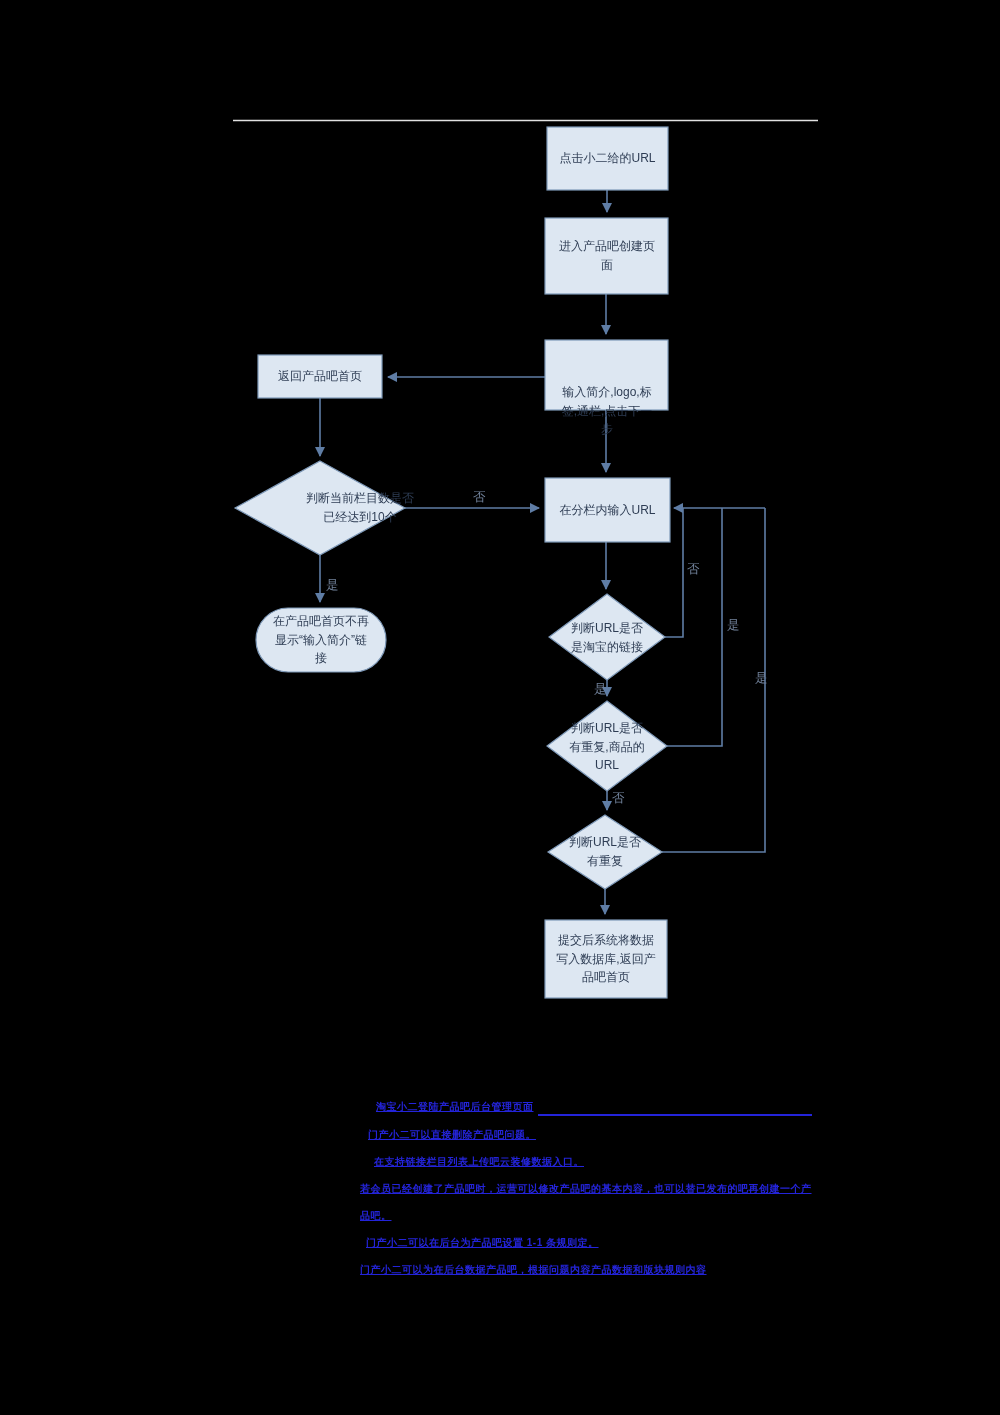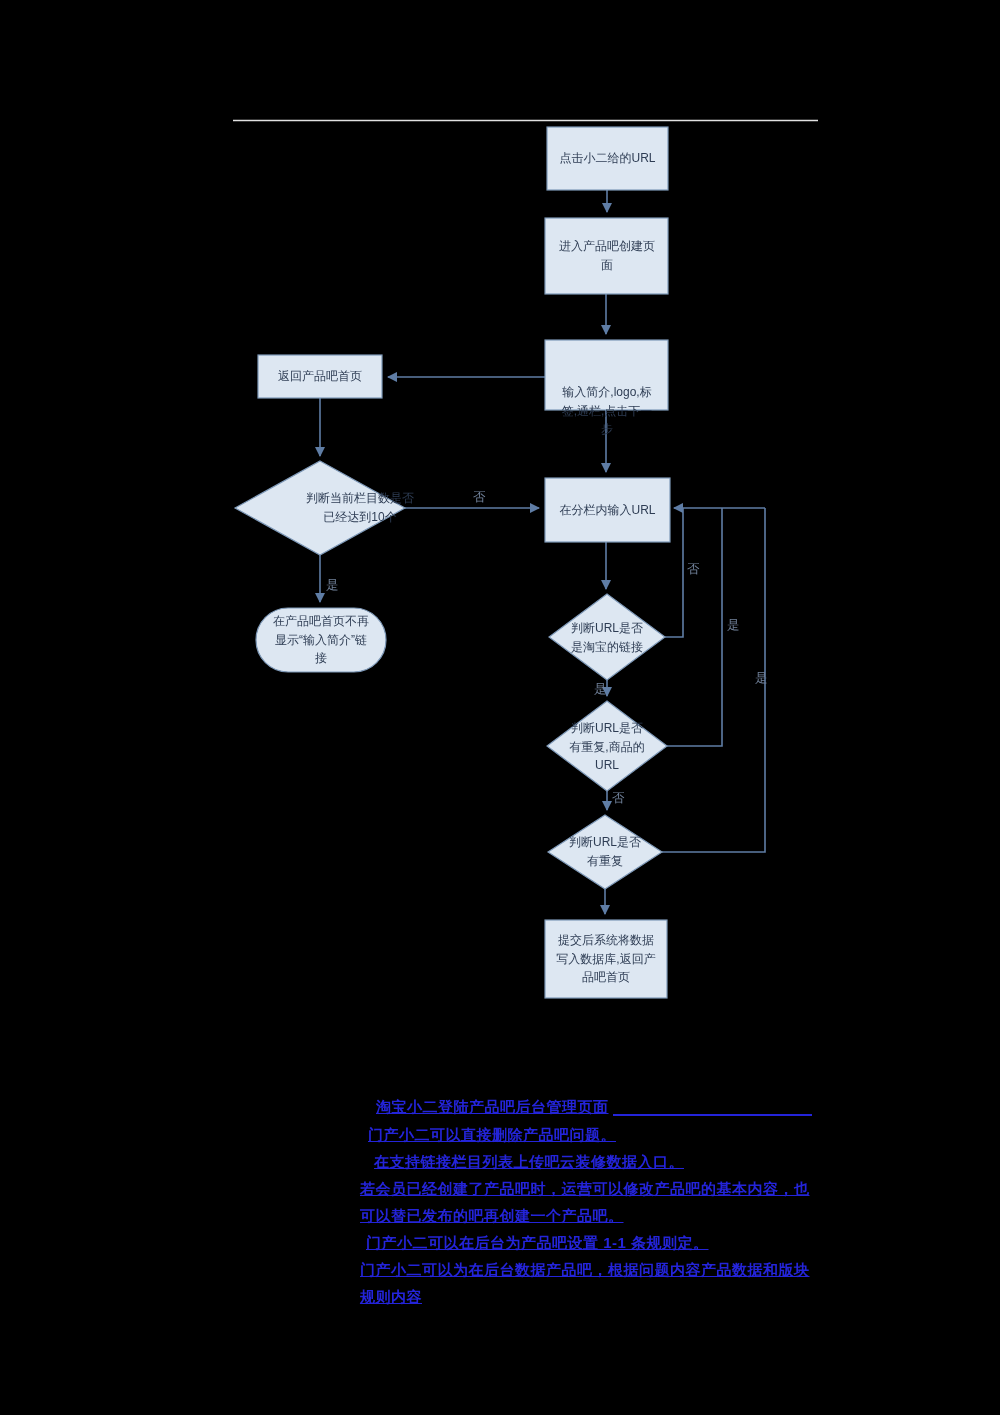--- a/index.html
+++ b/index.html
@@ -12,21 +12,21 @@
   .layer { position:absolute; left:0; top:0; }
   .node-text {
     position:absolute; display:flex; align-items:center; justify-content:center;
     text-align:center; color:#2e3d54; font-size:12px; line-height:1.55;
     word-break:break-all;
   }
   .edge-label {
     position:absolute; color:#72839c; font-size:12.5px; line-height:1;
   }
   .note {
-    position:absolute; color:#2424da; font-size:15px; font-weight:bold;
+    position:absolute; color:#2424da; font-size:10px; font-weight:bold;
     text-decoration:underline; letter-spacing:0.5px; line-height:27px;
     word-break:break-all;
   }
   .note-heading { display:flex; align-items:flex-end; text-decoration:none; }
   .note-heading > span:first-child { text-decoration:underline; }
   .rule-fill { flex:1 1 auto; border-bottom:2px solid #2424da; margin:0 0 4px 4px; }
 </style>
 </head>
 <body>
 

